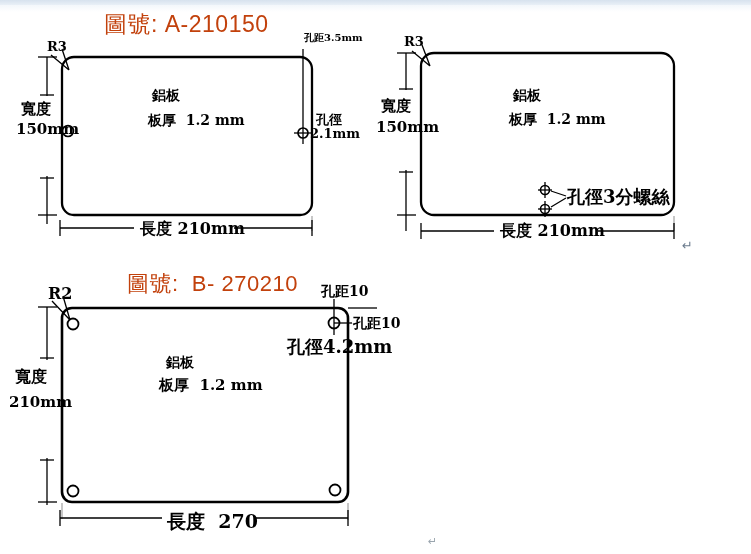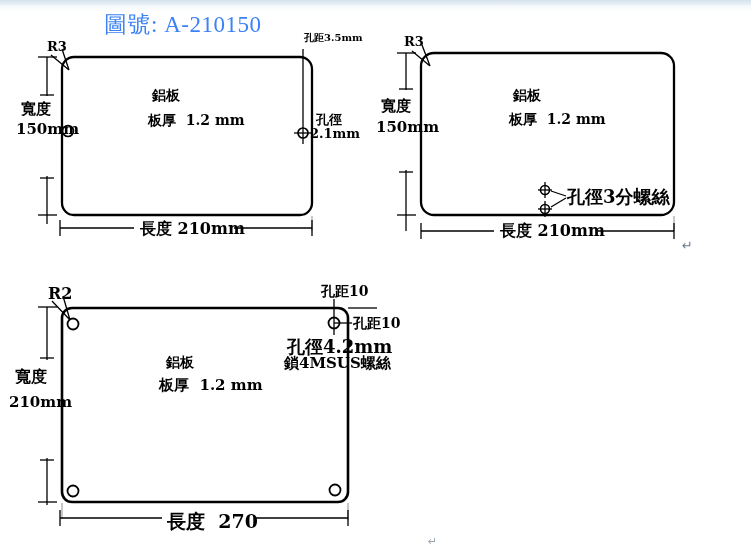--- a/index.html
+++ b/index.html
@@ -14,22 +14,22 @@
   .top-strip2{
     position:absolute;left:0;top:5px;width:751px;height:7px;
     background:linear-gradient(to bottom,#f3f7fb,#ffffff);
   }
   svg.linework{position:absolute;left:0;top:0;}
   .lbl{
     position:absolute;white-space:pre;color:#000;line-height:1.1;
     font-family:"DejaVu Serif","Liberation Serif",serif;font-weight:bold;
   }
   .title{
-    font-family:Liberation Serif, serif;font-weight:500;
-    color:#3b82f6;letter-spacing:0.5px;
+    font-family:Liberation Sans, sans-serif;font-weight:500;
+    color:#c2410c;letter-spacing:0.5px;
   }
   .mark{color:#6b7b8d;font-family:"DejaVu Sans",sans-serif;font-weight:normal;}
   .faint{color:#9aa5ae;}
 </style>
 </head>
 <body>
 
 <div class="page">
   <div class="top-strip"></div>
   <div class="top-strip2"></div>
@@ -123,25 +123,25 @@
 
   <div class="lbl" style="left:404px;top:35px;font-size:13px">R3</div>
   <div class="lbl" style="left:513px;top:88px;font-size:14px">鋁板</div>
   <div class="lbl" style="left:509px;top:112px;font-size:14px">板厚  1.2 mm</div>
   <div class="lbl" style="left:381px;top:98px;font-size:15px">寬度</div>
   <div class="lbl" style="left:376px;top:119px;font-size:15px">150mm</div>
   <div class="lbl" style="left:567px;top:187px;font-size:18px">孔徑3分螺絲</div>
   <div class="lbl" style="left:500px;top:222px;font-size:16px">長度 210mm</div>
   <div class="lbl mark" style="left:682px;top:239px;font-size:13px">↵</div>
 
+  <div class="lbl title" style="left:127px;top:272px;font-size:22px">圖號:  B- 270210</div>
   <div class="lbl" style="left:48px;top:285px;font-size:16px">R2</div>
   <div class="lbl" style="left:321px;top:284px;font-size:14px">孔距10</div>
   <div class="lbl" style="left:353px;top:316px;font-size:14px">孔距10</div>
   <div class="lbl" style="left:287px;top:337px;font-size:18px">孔徑4.2mm</div>
-  <div class="lbl" style="left:284px;top:355px;font-size:15px">鎖4MSUS螺絲</div>
   <div class="lbl" style="left:166px;top:355px;font-size:14px">鋁板</div>
   <div class="lbl" style="left:159px;top:377px;font-size:15px">板厚  1.2 mm</div>
   <div class="lbl" style="left:15px;top:368px;font-size:16px">寬度</div>
   <div class="lbl" style="left:9px;top:394px;font-size:15px">210mm</div>
   <div class="lbl" style="left:167px;top:511px;font-size:19px">長度  270</div>
 
   <div class="lbl mark faint" style="left:428px;top:536px;font-size:11px">↵</div>
 </div>
 
 </body></html>

